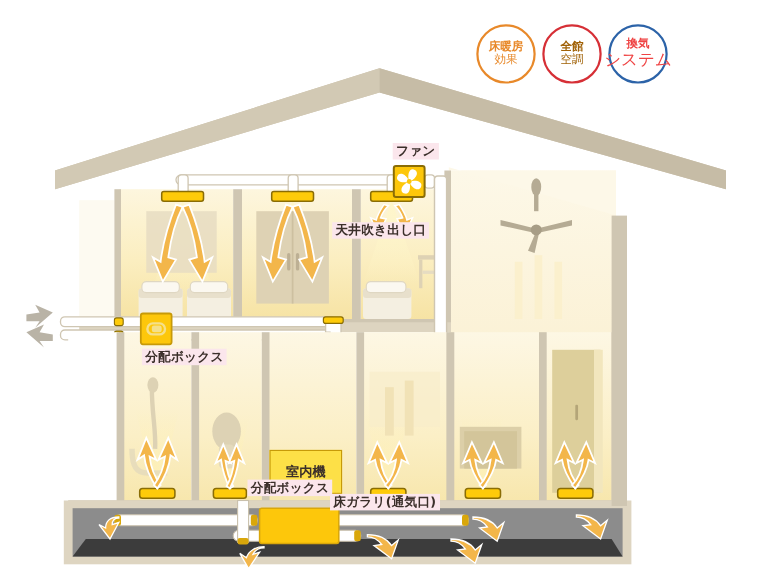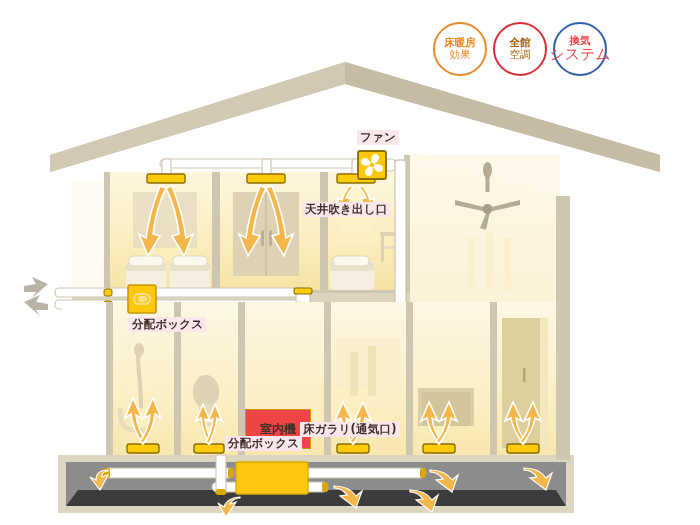--- a/index.html
+++ b/index.html
@@ -27,21 +27,21 @@
   .badge-blue .l2{font-size:15px;}
 
   
   .lbl{
     position:absolute;background:#fbe6ec;color:#3b2f2a;
     font-size:11.5px;font-weight:bold;line-height:1.1;
     padding:1px 3px;white-space:nowrap;letter-spacing:.2px;
   }
   
   .eqbox{
-    position:absolute;background:#ef4444;border:1.6px solid #c79a08;
+    position:absolute;background:#fde047;border:1.6px solid #c79a08;
     color:#3b2f2a;font-size:12px;font-weight:bold;
     display:flex;align-items:center;justify-content:center;white-space:nowrap;
   }
 </style>
 </head>
 <body>
 
 <div id="stage">
 
   <svg width="700" height="525" viewBox="0 0 700 525">
@@ -348,17 +348,17 @@
   <div class="lbl" style="left:357px;top:130px;text-align:right;">ファン</div>
 
   <div class="lbl" style="left:302px;top:202px;">天井吹き出し口</div>
 
   <div class="lbl" style="left:129px;top:317px;">分配ボックス</div>
 
   <div class="eqbox" style="left:245px;top:409px;width:64px;height:38px;">
     <span>室内機</span>
   </div>
 
-  <div class="lbl" style="left:300px;top:422px;">床ガラリ(通気口)</div>
+  <div class="lbl" style="left:300px;top:449px;">床ガラリ(通気口)</div>
 
   <div class="lbl" style="left:225px;top:436px;">分配ボックス</div>
 
 </div>
 
 </body></html>

